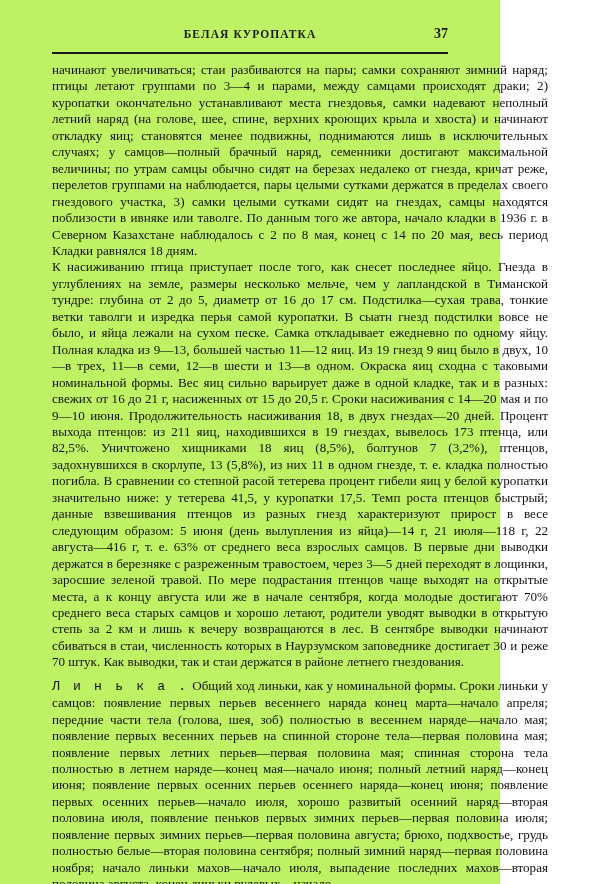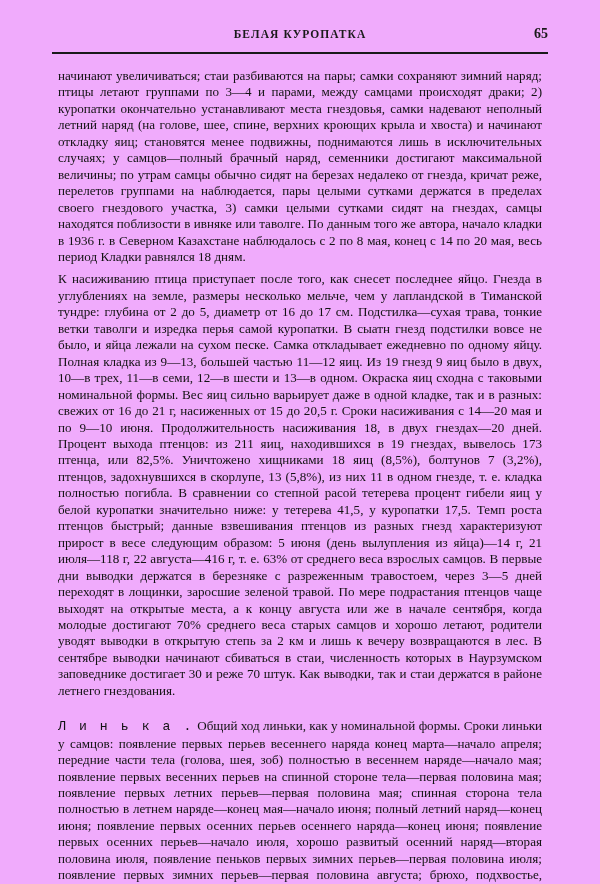--- a/index.html
+++ b/index.html
@@ -8,25 +8,25 @@
   }
   body {
     width: 600px;
     height: 884px;
     background: #ffffff;
     font-family: "Liberation Serif", serif;
     color: #111111;
   }
   .page {
     position: relative;
-    width: 600px;
+    width: 500px;
     height: 884px;
     box-sizing: border-box;
     padding: 0;
-    background: #f0abfc;
+    background: #bef264;
   }
   .header {
     position: absolute;
     top: 28px;
     left: 52px;
     right: 52px;
     height: 22px;
   }
   .running-title {
     text-align: center;
@@ -59,21 +59,21 @@
     left: 52px;
     width: 496px;
     font-size: 13.1px;
     line-height: 16.45px;
     text-align: justify;
     text-justify: inter-word;
     color: #121212;
     hyphens: manual;
   }
   .body-text p {
-    margin: 6px;
+    margin: 0;
     text-indent: 0;
   }
   .body-text p + p {
     margin-top: 0;
   }
   .para-indent {
     text-indent: 18px;
   }
   .spaced-word {
     letter-spacing: 2.6px;
@@ -83,21 +83,21 @@
     height: 7px;
   }
 </style>
 </head>
 <body>
 
 <div class="page">
 
   <div class="header">
     <div class="running-title">БЕЛАЯ КУРОПАТКА</div>
-    <div class="page-number">65</div>
+    <div class="page-number">37</div>
   </div>
 
   <div class="rule"></div>
 
   <div class="body-text">
     <p>начинают увеличиваться; стаи разбиваются на пары; самки сохраняют зимний наряд; птицы летают группами по 3—4 и парами, между самцами происходят драки; 2) куропатки окончательно устанавливают места гнездовья, самки надевают неполный летний наряд (на голове, шее, спине, верхних кроющих крыла и хвоста) и начинают откладку яиц; становятся менее подвижны, поднимаются лишь в исключительных случаях; у самцов—полный брачный наряд, семенники достигают максимальной величины; по утрам самцы обычно сидят на березах недалеко от гнезда, кричат реже, перелетов группами на наблюдается, пары целыми сутками держатся в пределах своего гнездового участка, 3) самки целыми сутками сидят на гнездах, самцы находятся поблизости в ивняке или таволге. По данным того же автора, начало кладки в 1936 г. в Северном Казахстане наблюдалось с 2 по 8 мая, конец с 14 по 20 мая, весь период Кладки равнялся 18 дням.</p>
     <p class="para-indent">К насиживанию птица приступает после того, как снесет последнее яйцо. Гнезда в углублениях на земле, размеры несколько мельче, чем у лапландской в Тиманской тундре: глубина от 2 до 5, диаметр от 16 до 17 см. Подстилка—сухая трава, тонкие ветки таволги и изредка перья самой куропатки. В сыатн гнезд подстилки вовсе не было, и яйца лежали на сухом песке. Самка откладывает ежедневно по одному яйцу. Полная кладка из 9—13, большей частью 11—12 яиц. Из 19 гнезд 9 яиц было в двух, 10—в трех, 11—в семи, 12—в шести и 13—в одном. Окраска яиц сходна с таковыми номинальной формы. Вес яиц сильно варьирует даже в одной кладке, так и в разных: свежих от 16 до 21 г, насиженных от 15 до 20,5 г. Сроки насиживания с 14—20 мая и по 9—10 июня. Продолжительность насиживания 18, в двух гнездах—20 дней. Процент выхода птенцов: из 211 яиц, находившихся в 19 гнездах, вывелось 173 птенца, или 82,5%. Уничтожено хищниками 18 яиц (8,5%), болтунов 7 (3,2%), птенцов, задохнувшихся в скорлупе, 13 (5,8%), из них 11 в одном гнезде, т. е. кладка полностью погибла. В сравнении со степной расой тетерева процент гибели яиц у белой куропатки значительно ниже: у тетерева 41,5, у куропатки 17,5. Темп роста птенцов быстрый; данные взвешивания птенцов из разных гнезд характеризуют прирост в весе следующим образом: 5 июня (день вылупления из яйца)—14 г, 21 июля—118 г, 22 августа—416 г, т. е. 63% от среднего веса взрослых самцов. В первые дни выводки держатся в березняке с разреженным травостоем, через 3—5 дней переходят в лощинки, заросшие зеленой травой. По мере подрастания птенцов чаще выходят на открытые места, а к концу августа или же в начале сентября, когда молодые достигают 70% среднего веса старых самцов и хорошо летают, родители уводят выводки в открытую степь за 2 км и лишь к вечеру возвращаются в лес. В сентябре выводки начинают сбиваться в стаи, численность которых в Наурзумском заповеднике достигает 30 и реже 70 штук. Как выводки, так и стаи держатся в районе летнего гнездования.</p>
     <div class="section-gap"></div>
     <p class="para-indent"><span class="spaced-word">Л и н ь к а .</span> <span>Общий ход линьки, как у номинальной формы. Сроки линьки у самцов: появление первых перьев весеннего наряда конец марта—начало апреля; передние части тела (голова, шея, зоб) полностью в весеннем наряде—начало мая; появление первых весенних перьев на спинной стороне тела—первая половина мая; появление первых летних перьев—первая половина мая; спинная сторона тела полностью в летнем наряде—конец мая—начало июня; полный летний наряд—конец июня; появление первых осенних перьев осеннего наряда—конец июня; появление первых осенних перьев—начало июля, хорошо развитый осенний наряд—вторая половина июля, появление пеньков первых зимних перьев—первая половина июля; появление первых зимних перьев—первая половина августа; брюхо, подхвостье, грудь полностью белые—вторая половина сентября; полный зимний наряд—первая половина ноября; начало линьки махов—начало июля, выпадение последних махов—вторая половина августа, конец линьки рулевых—начало</span></p>
   </div>

